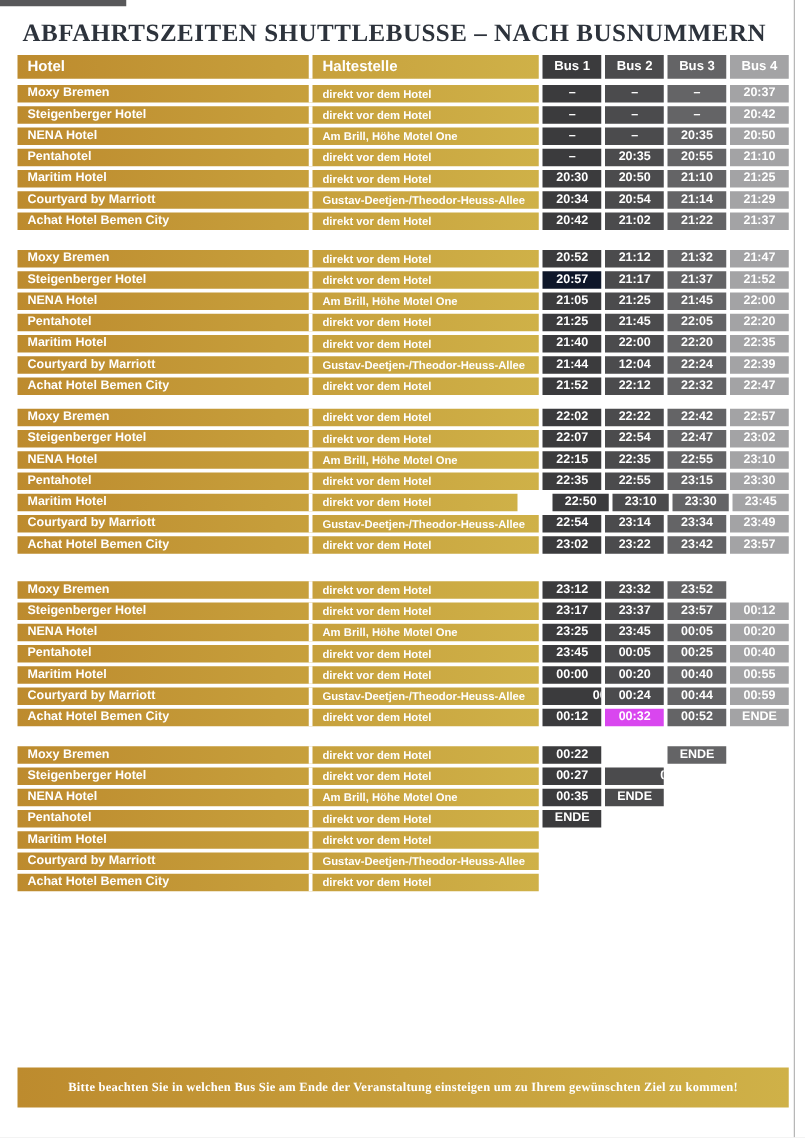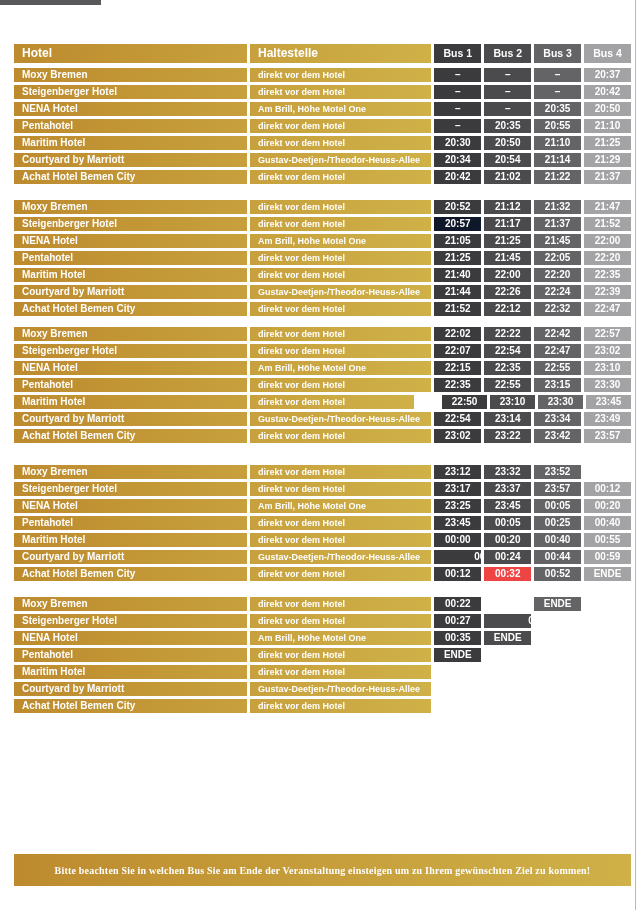--- a/index.html
+++ b/index.html
@@ -50,20 +50,21 @@
     font-weight:bold; font-size:10px; letter-spacing:0.2px; white-space:nowrap;
   }
 </style>
 </head>
 <body>
 
 <div class="page">
   <div class="top-tab" style="background: rgb(88, 88, 90);"></div>
   <div class="page-edge" style="background: rgb(183, 183, 183);"></div>
 
+  <div class="title" style="color: rgb(45, 51, 60);">ABFAHRTSZEITEN SHUTTLEBUSSE – NACH BUSNUMMERN</div>
 
   <div class="table-wrap">
     <div class="head-row">
       <div class="gold-area gold-bg" style="background-image: linear-gradient(90deg, rgb(189, 139, 46), rgb(207, 177, 72));">
         <div class="cell hotel">Hotel</div>
         <div class="cell stop">Haltestelle</div>
       </div>
       <div class="cell bus bus-h" style="background: rgb(59, 59, 61);">Bus 1</div>
       <div class="cell bus bus-h" style="background: rgb(75, 75, 77);">Bus 2</div>
       <div class="cell bus bus-h" style="background: rgb(100, 100, 102);">Bus 3</div>
@@ -192,21 +193,21 @@
             <div class="cell bus" style="background: rgb(75, 75, 77);">22:00</div>
             <div class="cell bus" style="background: rgb(100, 100, 102);">22:20</div>
             <div class="cell bus" style="background: rgb(163, 163, 165);">22:35</div>
           </div>
           <div class="row">
             <div class="gold-area" style="background-image: linear-gradient(90deg, rgb(189, 139, 46), rgb(207, 177, 72));">
               <div class="cell hotel">Courtyard by Marriott</div>
               <div class="cell stop">Gustav-Deetjen-/Theodor-Heuss-Allee</div>
             </div>
             <div class="cell bus" style="background: rgb(59, 59, 61);">21:44</div>
-            <div class="cell bus" style="background: rgb(75, 75, 77);">22:26</div>
+            <div class="cell bus" style="background: rgb(75, 75, 77);">12:04</div>
             <div class="cell bus" style="background: rgb(100, 100, 102);">22:24</div>
             <div class="cell bus" style="background: rgb(163, 163, 165);">22:39</div>
           </div>
           <div class="row">
             <div class="gold-area" style="background-image: linear-gradient(90deg, rgb(189, 139, 46), rgb(207, 177, 72));">
               <div class="cell hotel">Achat Hotel Bemen City</div>
               <div class="cell stop">direkt vor dem Hotel</div>
             </div>
             <div class="cell bus" style="background: rgb(59, 59, 61);">21:52</div>
             <div class="cell bus" style="background: rgb(75, 75, 77);">22:12</div>
@@ -346,21 +347,21 @@
             <div class="cell bus" style="background: rgb(75, 75, 77);">00:24</div>
             <div class="cell bus" style="background: rgb(100, 100, 102);">00:44</div>
             <div class="cell bus" style="background: rgb(163, 163, 165);">00:59</div>
           </div>
           <div class="row">
             <div class="gold-area" style="background-image: linear-gradient(90deg, rgb(189, 139, 46), rgb(207, 177, 72));">
               <div class="cell hotel">Achat Hotel Bemen City</div>
               <div class="cell stop">direkt vor dem Hotel</div>
             </div>
             <div class="cell bus" style="background: rgb(59, 59, 61);">00:12</div>
-            <div class="cell bus" style="background: #ef4444;">00:32</div>
+            <div class="cell bus" style="background: #d946ef;">00:32</div>
             <div class="cell bus" style="background: rgb(100, 100, 102);">00:52</div>
             <div class="cell bus" style="background: rgb(163, 163, 165);">ENDE</div>
           </div>
         </div>
         <div class="block">
           <div class="row">
             <div class="gold-area" style="background-image: linear-gradient(90deg, rgb(189, 139, 46), rgb(207, 177, 72));">
               <div class="cell hotel">Moxy Bremen</div>
               <div class="cell stop">direkt vor dem Hotel</div>
             </div>

